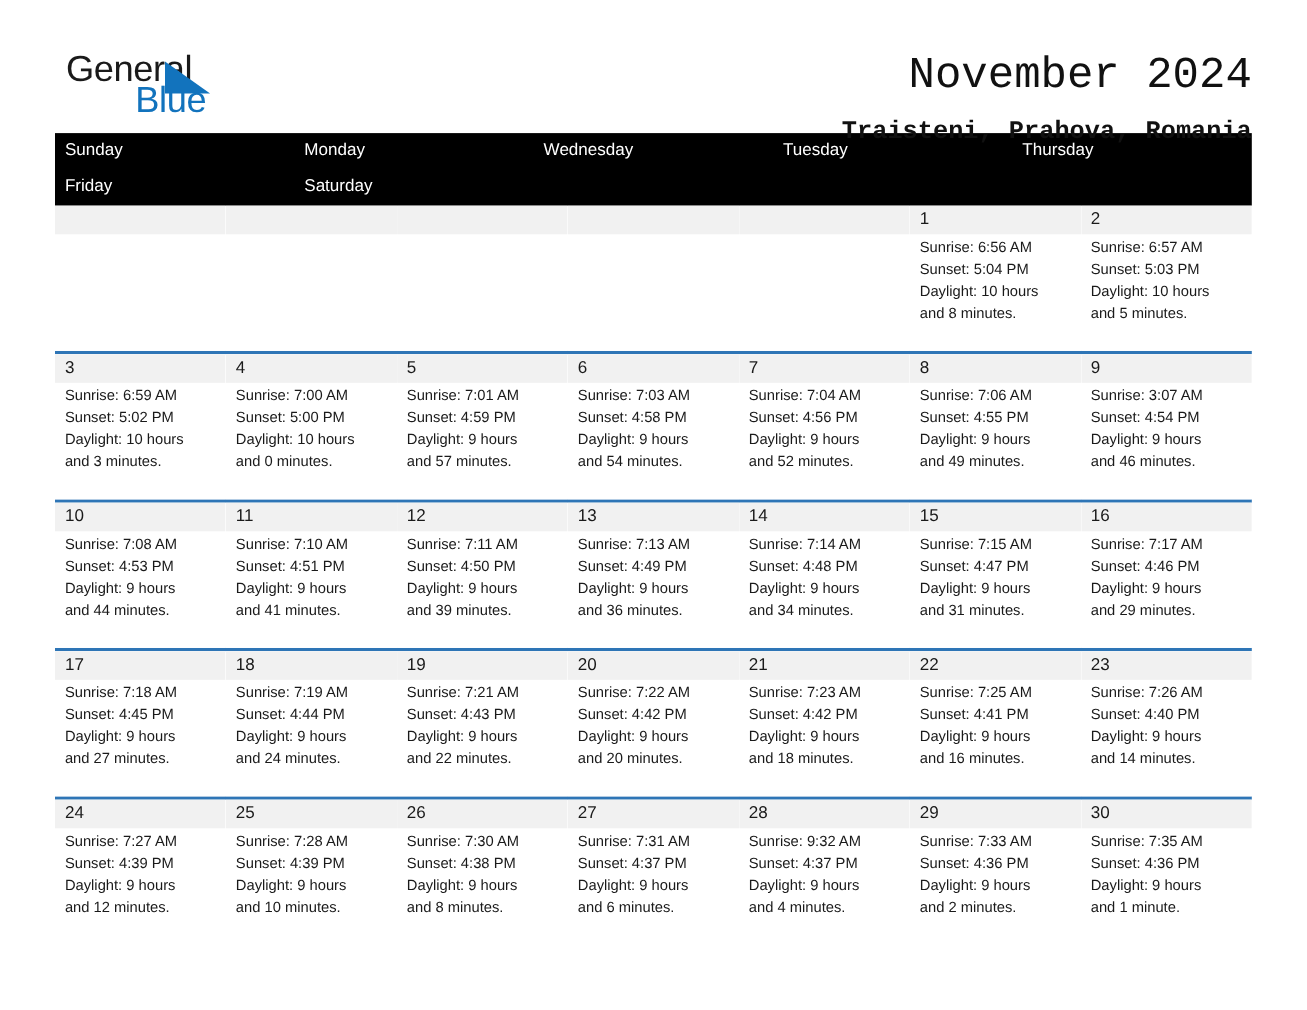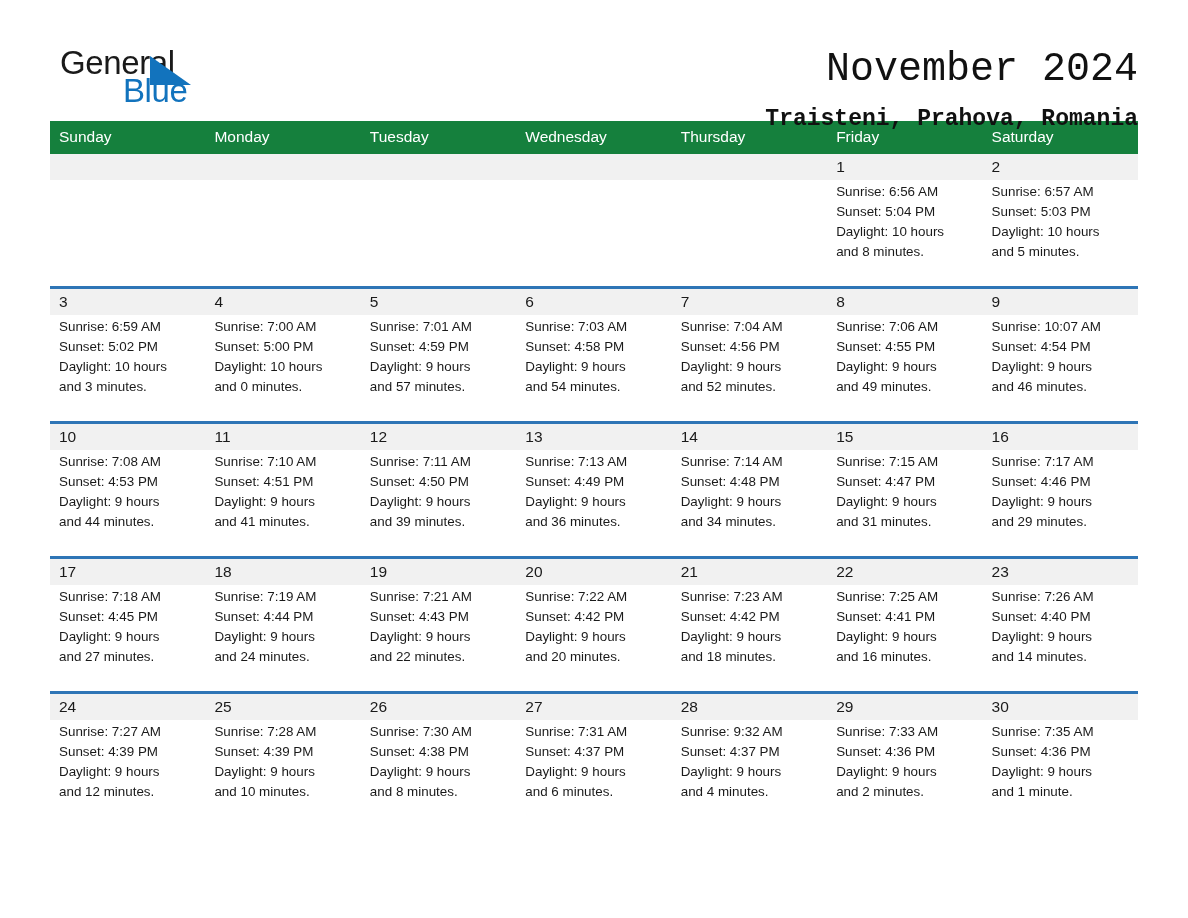--- a/index.html
+++ b/index.html
@@ -84,22 +84,22 @@
     margin-top: 8px;
   }
 
   
   .calendar {
     margin-top: 17px;
     width: 1088px;
   }
   .weekdays {
     display: grid;
-    grid-template-columns: repeat(7, 1fr);
-    background: #15803d;
+    grid-template-columns: repeat(5, 1fr);
+    background: #000000;
   }
   .weekday {
     color: #ffffff;
     font-size: 15.5px;
     line-height: 18px;
     padding: 7px 0 8px 9px;
     box-sizing: border-box;
   }
   .week {
     display: grid;
@@ -152,22 +152,22 @@
       <div class="cal-title">November 2024</div>
       <div class="cal-subtitle">Traisteni, Prahova, Romania</div>
     </div>
 
   </div>
 
   <div class="calendar">
     <div class="weekdays">
         <div class="weekday">Sunday</div>
         <div class="weekday">Monday</div>
+        <div class="weekday">Wednesday</div>
         <div class="weekday">Tuesday</div>
-        <div class="weekday">Wednesday</div>
         <div class="weekday">Thursday</div>
         <div class="weekday">Friday</div>
         <div class="weekday">Saturday</div>
       </div>
     <div class="weeks">
         <div class="week first">
           <div class="day-cell">
             <div class="day-num-band"><span class="day-num"></span></div>
             <div class="day-body"></div>
           </div>
@@ -257,21 +257,21 @@
             <div class="day-body">
               <div class="day-line">Sunrise: 7:06 AM</div>
               <div class="day-line">Sunset: 4:55 PM</div>
               <div class="day-line">Daylight: 9 hours</div>
               <div class="day-line">and 49 minutes.</div>
             </div>
           </div>
           <div class="day-cell">
             <div class="day-num-band"><span class="day-num">9</span></div>
             <div class="day-body">
-              <div class="day-line">Sunrise: 10:07 AM</div>
+              <div class="day-line">Sunrise: 3:07 AM</div>
               <div class="day-line">Sunset: 4:54 PM</div>
               <div class="day-line">Daylight: 9 hours</div>
               <div class="day-line">and 46 minutes.</div>
             </div>
           </div>
         </div>
         <div class="week">
           <div class="day-cell">
             <div class="day-num-band"><span class="day-num">10</span></div>
             <div class="day-body">

